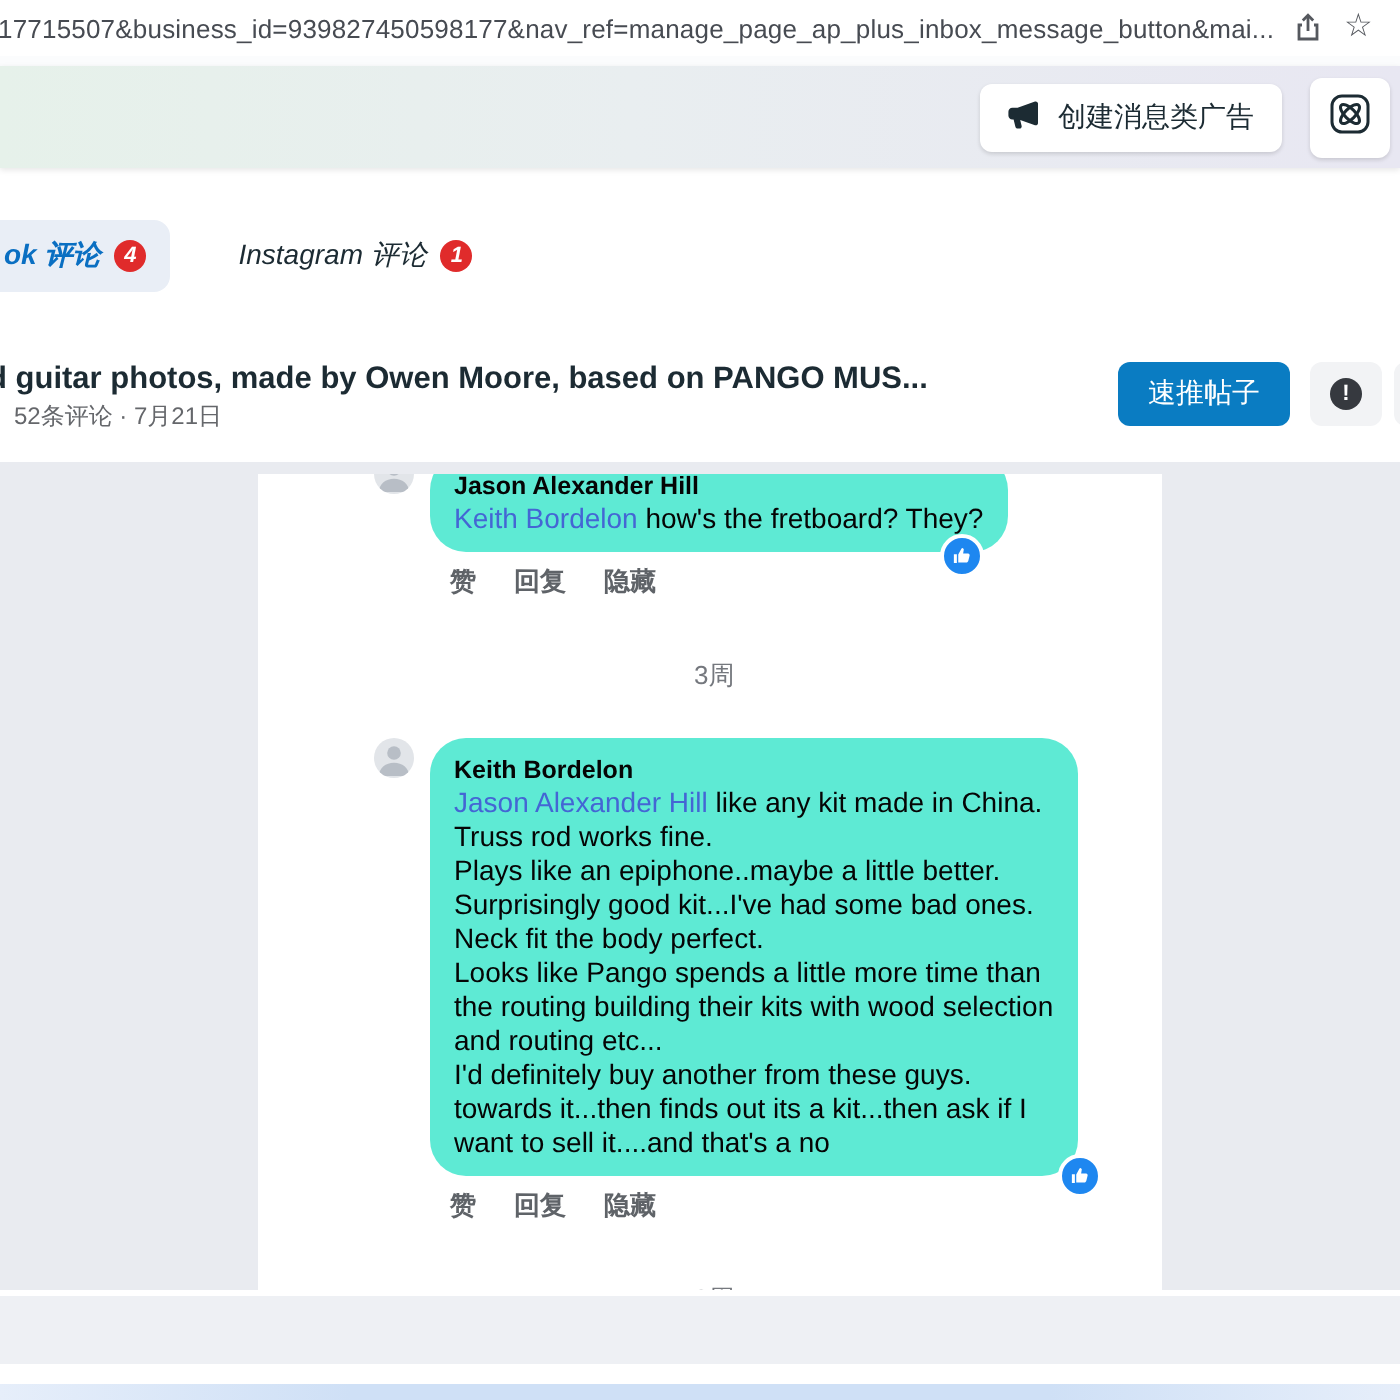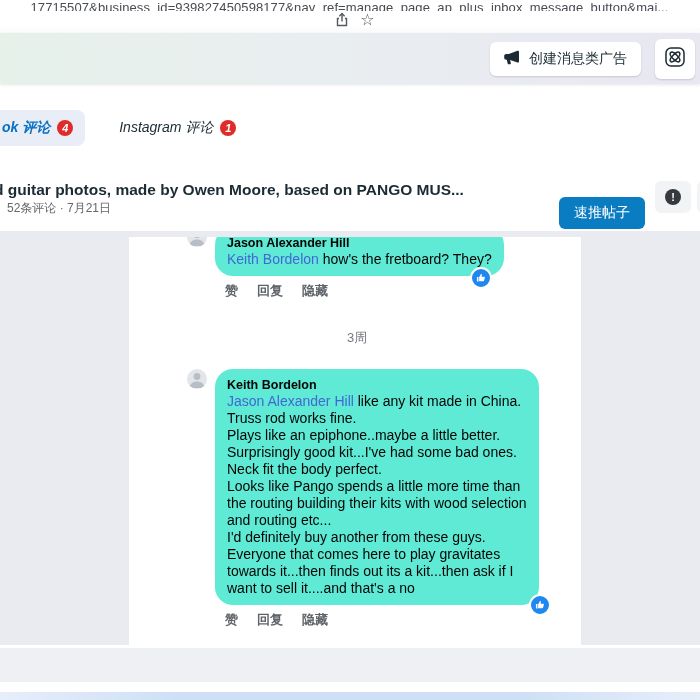--- a/index.html
+++ b/index.html
@@ -1,20 +1,20 @@
 <!DOCTYPE html>
 <html><head>
 <meta charset="utf-8">
 <style>
   html,body{margin:0;padding:0;}
   body{font-family:"Liberation Sans","DejaVu Sans",sans-serif;background:#fff;}
   .screen{position:relative;width:700px;height:700px;overflow:hidden;background:#fff;}
 
   
-  .browser-bar{position:absolute;left:0;top:0;width:700px;height:28px;background:#fff;border-bottom:1px solid #e3e5e8;display:flex;align-items:center;flex-direction:column;}
+  .browser-bar{position:absolute;left:0;top:0;width:700px;height:28px;background:#fff;border-bottom:1px solid #e3e5e8;display:flex;align-items:center;}
   .url-text{font-size:13px;color:#474b52;white-space:nowrap;overflow:hidden;flex:0 1 auto;margin-left:-1px;letter-spacing:.1px;}
   .bar-icons{margin-left:8px;display:flex;align-items:center;gap:10px;flex:0 0 auto;}
   .bar-icon{width:17px;height:17px;color:#55585e;display:flex;align-items:center;justify-content:center;}
   .star-glyph{font-size:16px;color:#55585e;line-height:1;}
 
   .chrome-gap{position:absolute;left:0;top:28px;width:700px;height:5px;background:#fbfcfd;}
 
   
   .app-header{position:absolute;left:0;top:33px;width:700px;height:51px;
     background:linear-gradient(90deg,#e6f1ea 0%,#e9eef0 45%,#e8e7f2 100%);
@@ -29,21 +29,21 @@
   .tab.active{background:#e9eef6;color:#0a6fc2;font-weight:bold;margin-left:-34px;padding-left:36px;}
   .tab.inactive{color:#1c2b33;margin-left:22px;}
   .badge{min-width:16px;height:16px;border-radius:8px;background:#e02b2b;color:#fff;font-size:11px;font-weight:bold;
     display:flex;align-items:center;justify-content:center;padding:0 2px;box-sizing:border-box;}
 
   
   .post-header{position:absolute;left:0;top:155px;width:700px;height:76px;background:#fff;border-bottom:1px solid #d8dade;}
   .post-title{position:absolute;left:-6px;top:26px;width:555px;font-size:15.5px;font-weight:bold;color:#1c2b33;white-space:nowrap;overflow:hidden;}
   .post-meta{position:absolute;left:7px;top:45px;font-size:12px;color:#65676b;}
   .boost-btn{position:absolute;left:559px;top:26px;height:32px;padding:0 15px;background:#0a7cc2;color:#fff;border:none;border-radius:6px;
-    font-size:14px;font-family:inherit;cursor:pointer;margin-top:16px;}
+    font-size:14px;font-family:inherit;cursor:pointer;}
   .alert-btn{position:absolute;left:655px;top:26px;width:36px;height:32px;background:#f2f3f5;border:none;border-radius:6px;
     display:flex;align-items:center;justify-content:center;cursor:pointer;}
   .alert-circle{width:16px;height:16px;border-radius:50%;background:#36393f;color:#fff;font-size:11px;font-weight:bold;
     display:flex;align-items:center;justify-content:center;line-height:1;}
   .edge-btn-sliver{position:absolute;left:697px;top:26px;width:6px;height:32px;background:#f2f3f5;border-radius:6px 0 0 6px;}
 
   
   .content{position:absolute;left:0;top:231px;width:700px;height:414px;background:#e9ebf0;}
   .comments-panel{position:absolute;left:129px;top:6px;width:452px;height:408px;background:#fff;overflow:hidden;}
 
@@ -172,21 +172,20 @@
             <div class="c-author">Keith Bordelon</div>
             <div class="c-line"><span class="mention">Jason Alexander Hill</span> <span>like any kit made in China.</span></div>
             <div class="c-line">Truss rod works fine.</div>
             <div class="c-line">Plays like an epiphone..maybe a little better.</div>
             <div class="c-line">Surprisingly good kit...I've had some bad ones.</div>
             <div class="c-line">Neck fit the body perfect.</div>
             <div class="c-line">Looks like Pango spends a little more time than</div>
             <div class="c-line">the routing building their kits with wood selection</div>
             <div class="c-line">and routing etc...</div>
             <div class="c-line">I'd definitely buy another from these guys.</div>
-            <div class="c-line">Everyone that comes here to play gravitates</div>
             <div class="c-line">towards it...then finds out its a kit...then ask if I</div>
             <div class="c-line">want to sell it....and that's a no</div>
             <div class="like-badge like-c2">
               <svg width="10" height="10" viewBox="0 0 16 16" fill="#fff">
                   <path d="M1.5 6.5h2.4v7H1.5zM5 13.2V6.8l2.5-4.6c.2-.4.7-.6 1.1-.5.6.2.9.7.8 1.3L8.9 6h4c.8 0 1.4.8 1.2 1.6l-1.1 4.4c-.2.7-.8 1.2-1.5 1.2z"></path>
                 </svg>
             </div>
           </div>
           <div class="c-actions">
             <span>赞</span>

